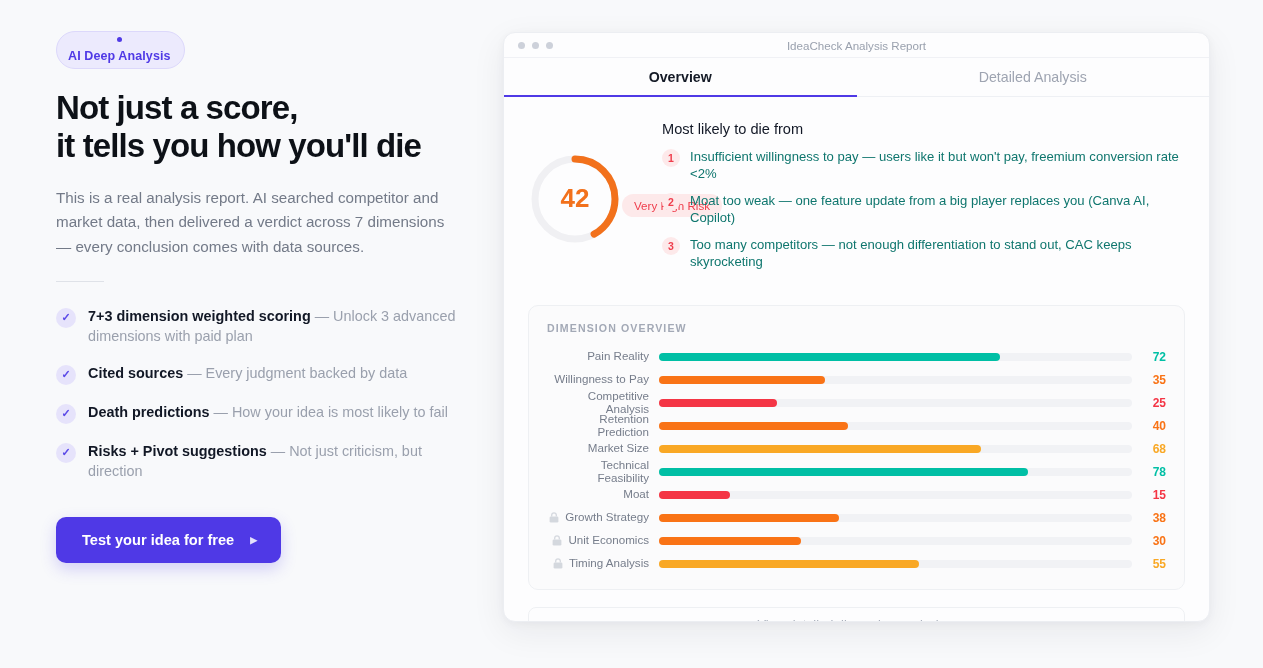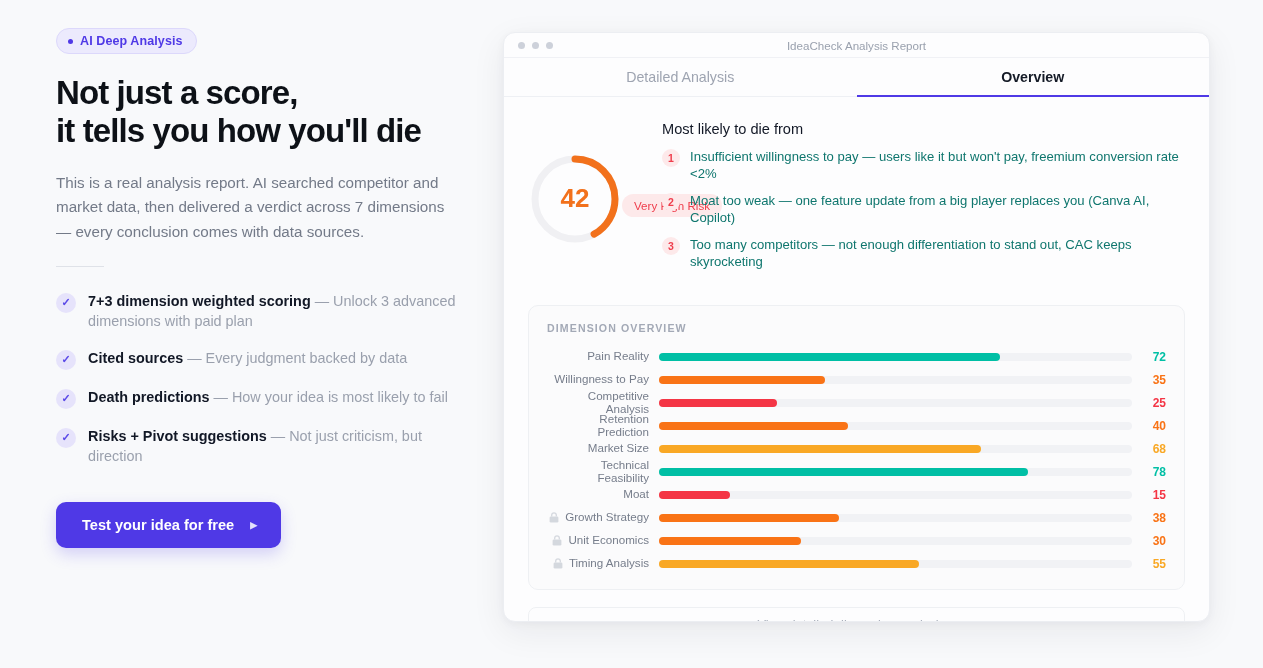--- a/index.html
+++ b/index.html
@@ -13,20 +13,21 @@
 
   
   .left { position: absolute; left: 56px; top: 28px; width: 400px; }
 
   .pill {
     display: inline-flex; align-items: center; gap: 7px;
     background: #eceafd; border: 1px solid #dcd8fb;
     border-radius: 999px; padding: 5px 13px 5px 11px;
     font-size: 12.5px; font-weight: 700; color: #4f39e6;
     letter-spacing: .1px;
+    flex-direction: column;
   }
   .pill .dot { width: 5px; height: 5px; border-radius: 50%; background: #4f39e6; display:block; }
 
   h1.headline {
     margin-top: 20px;
     font-size: 33px; line-height: 38px;
     font-weight: 800; color: #0d1117; letter-spacing: -0.9px;
   }
   .lede {
     margin-top: 21px;
@@ -219,22 +220,22 @@
     <div class="titlebar">
       <div class="dots">
         <span></span>
         <span></span>
         <span></span>
       </div>
       <div class="wtitle">IdeaCheck Analysis Report</div>
     </div>
 
     <div class="tabs">
+      <div class="tab active">Overview</div>
       <div class="tab">Detailed Analysis</div>
-      <div class="tab active">Overview</div>
     </div>
 
     <div class="wbody">
 
       <div class="topRow">
 
         <div class="gaugeWrap">
           <div class="gauge">
             <svg width="94" height="94" viewBox="0 0 94 94">
               <circle cx="47" cy="47" r="40" fill="none" stroke="#f0f0f3" stroke-width="7"></circle>

